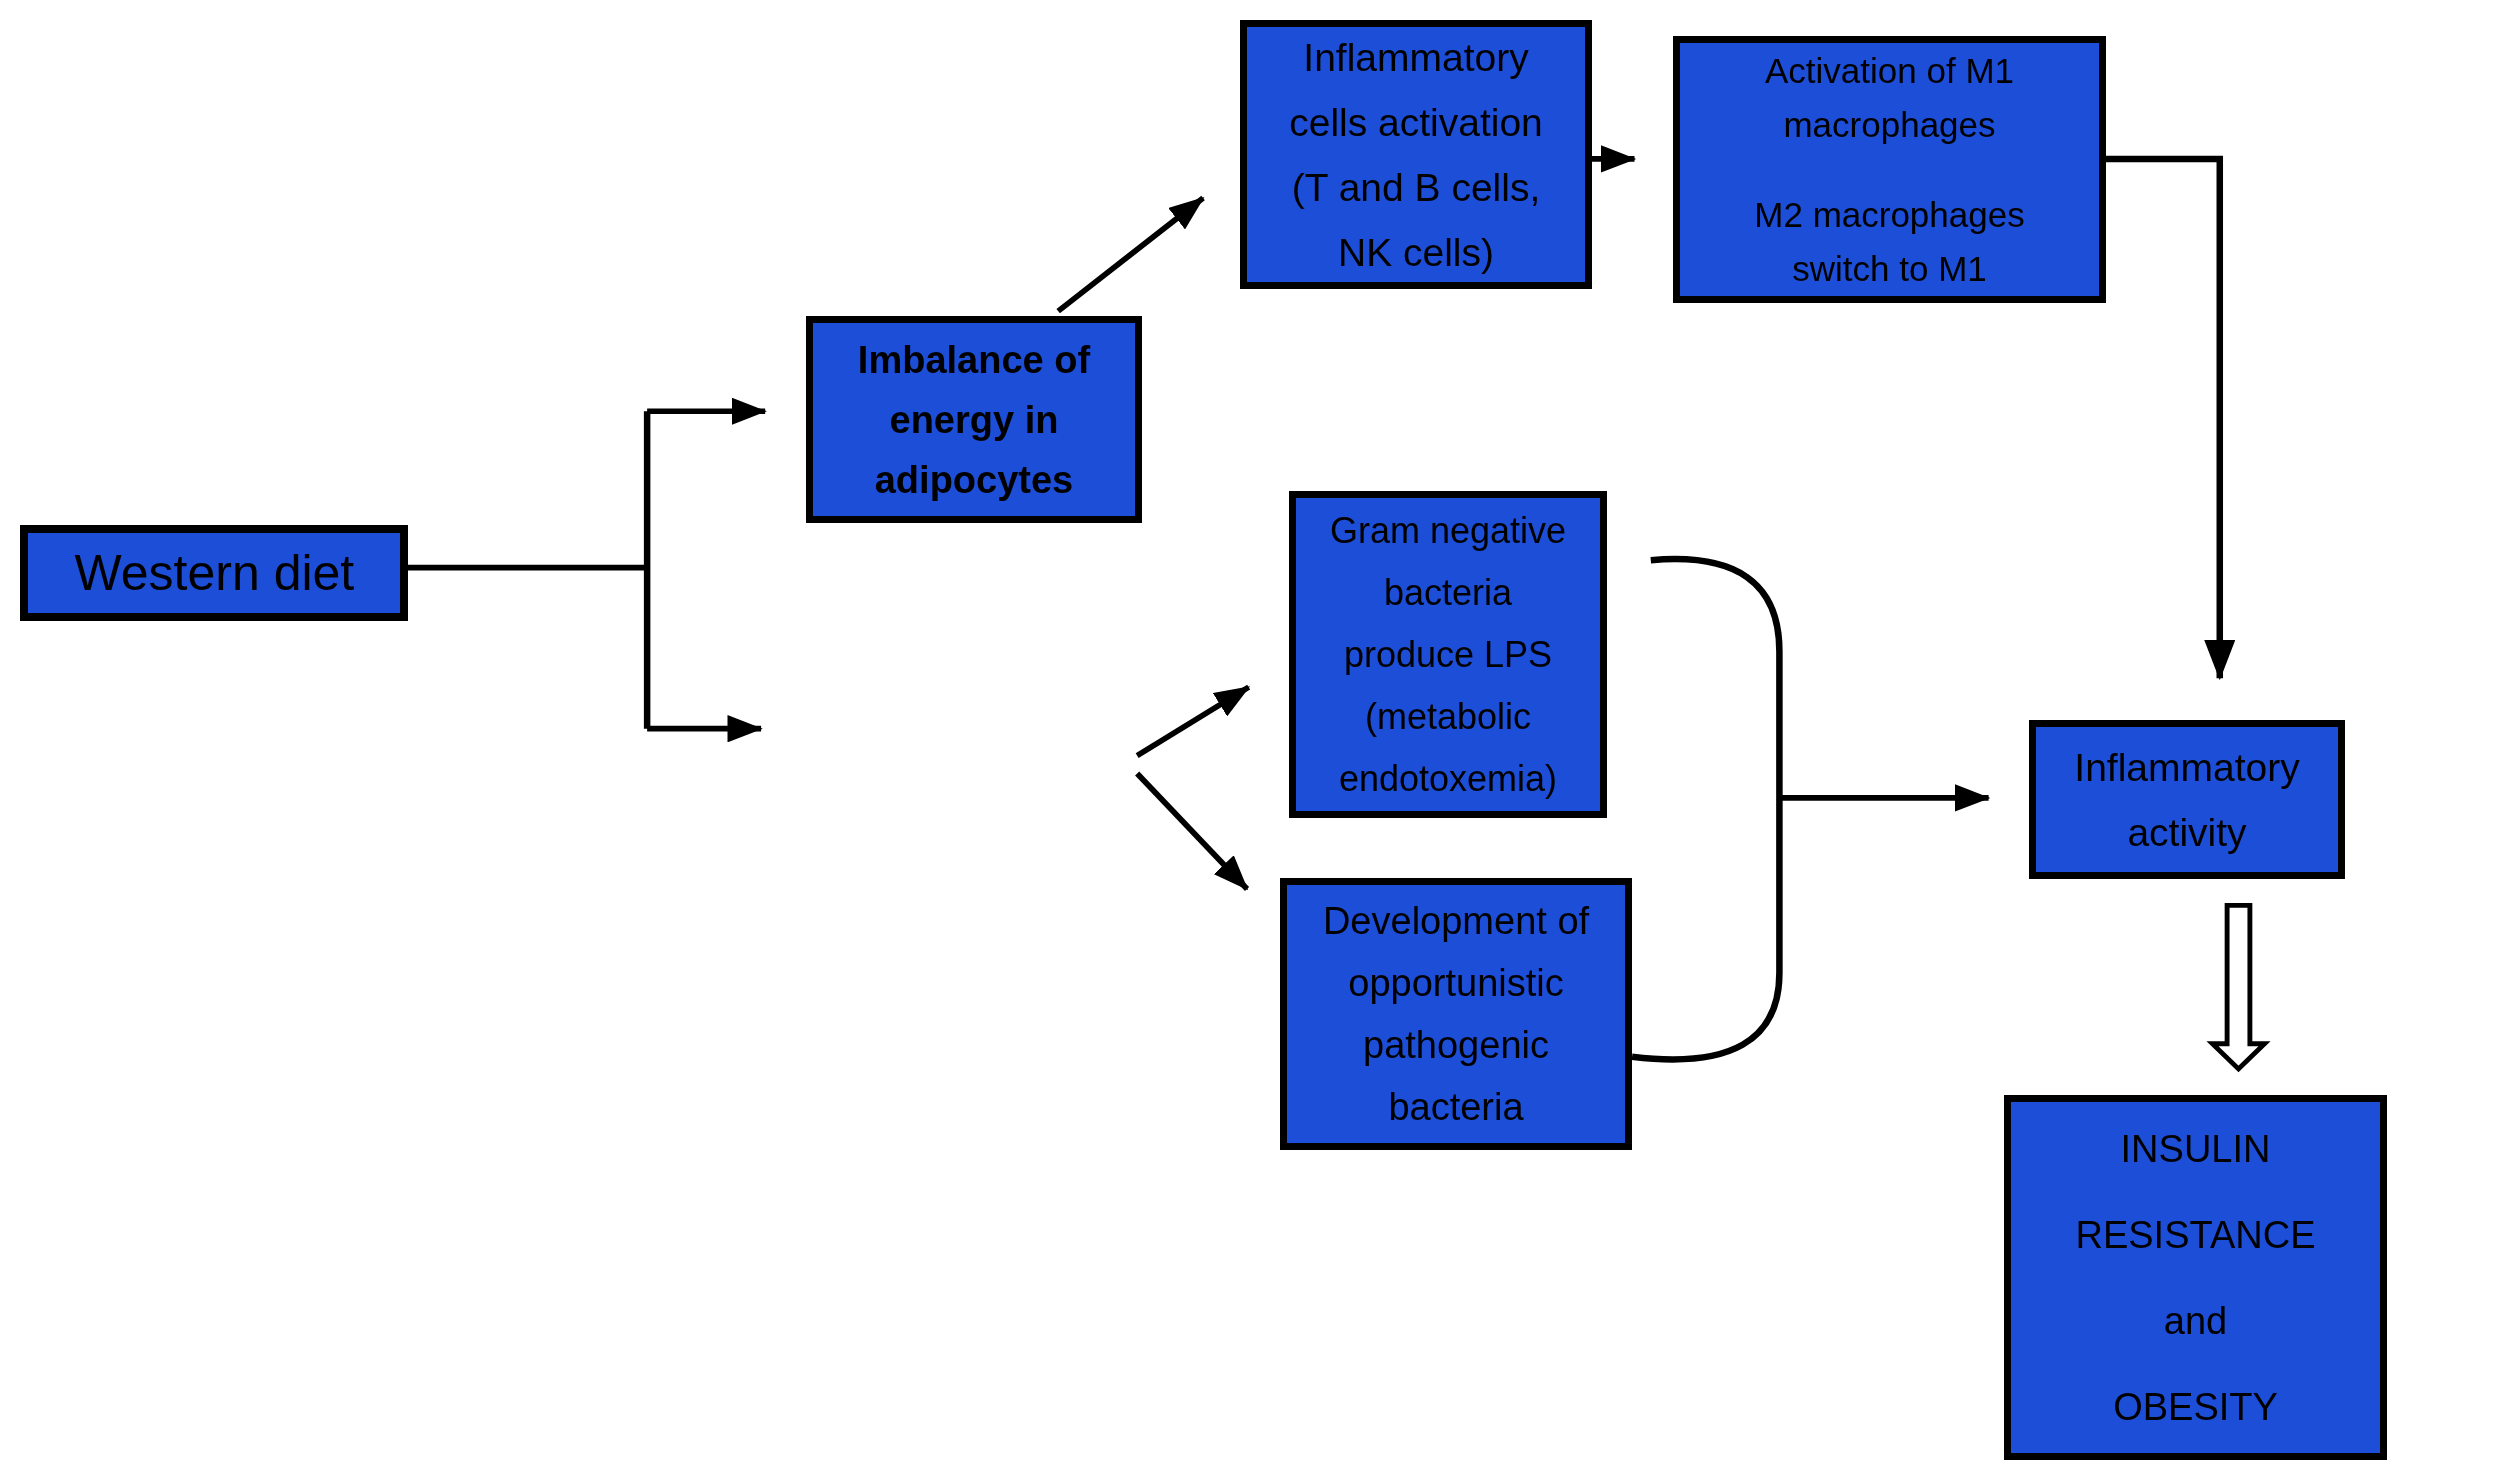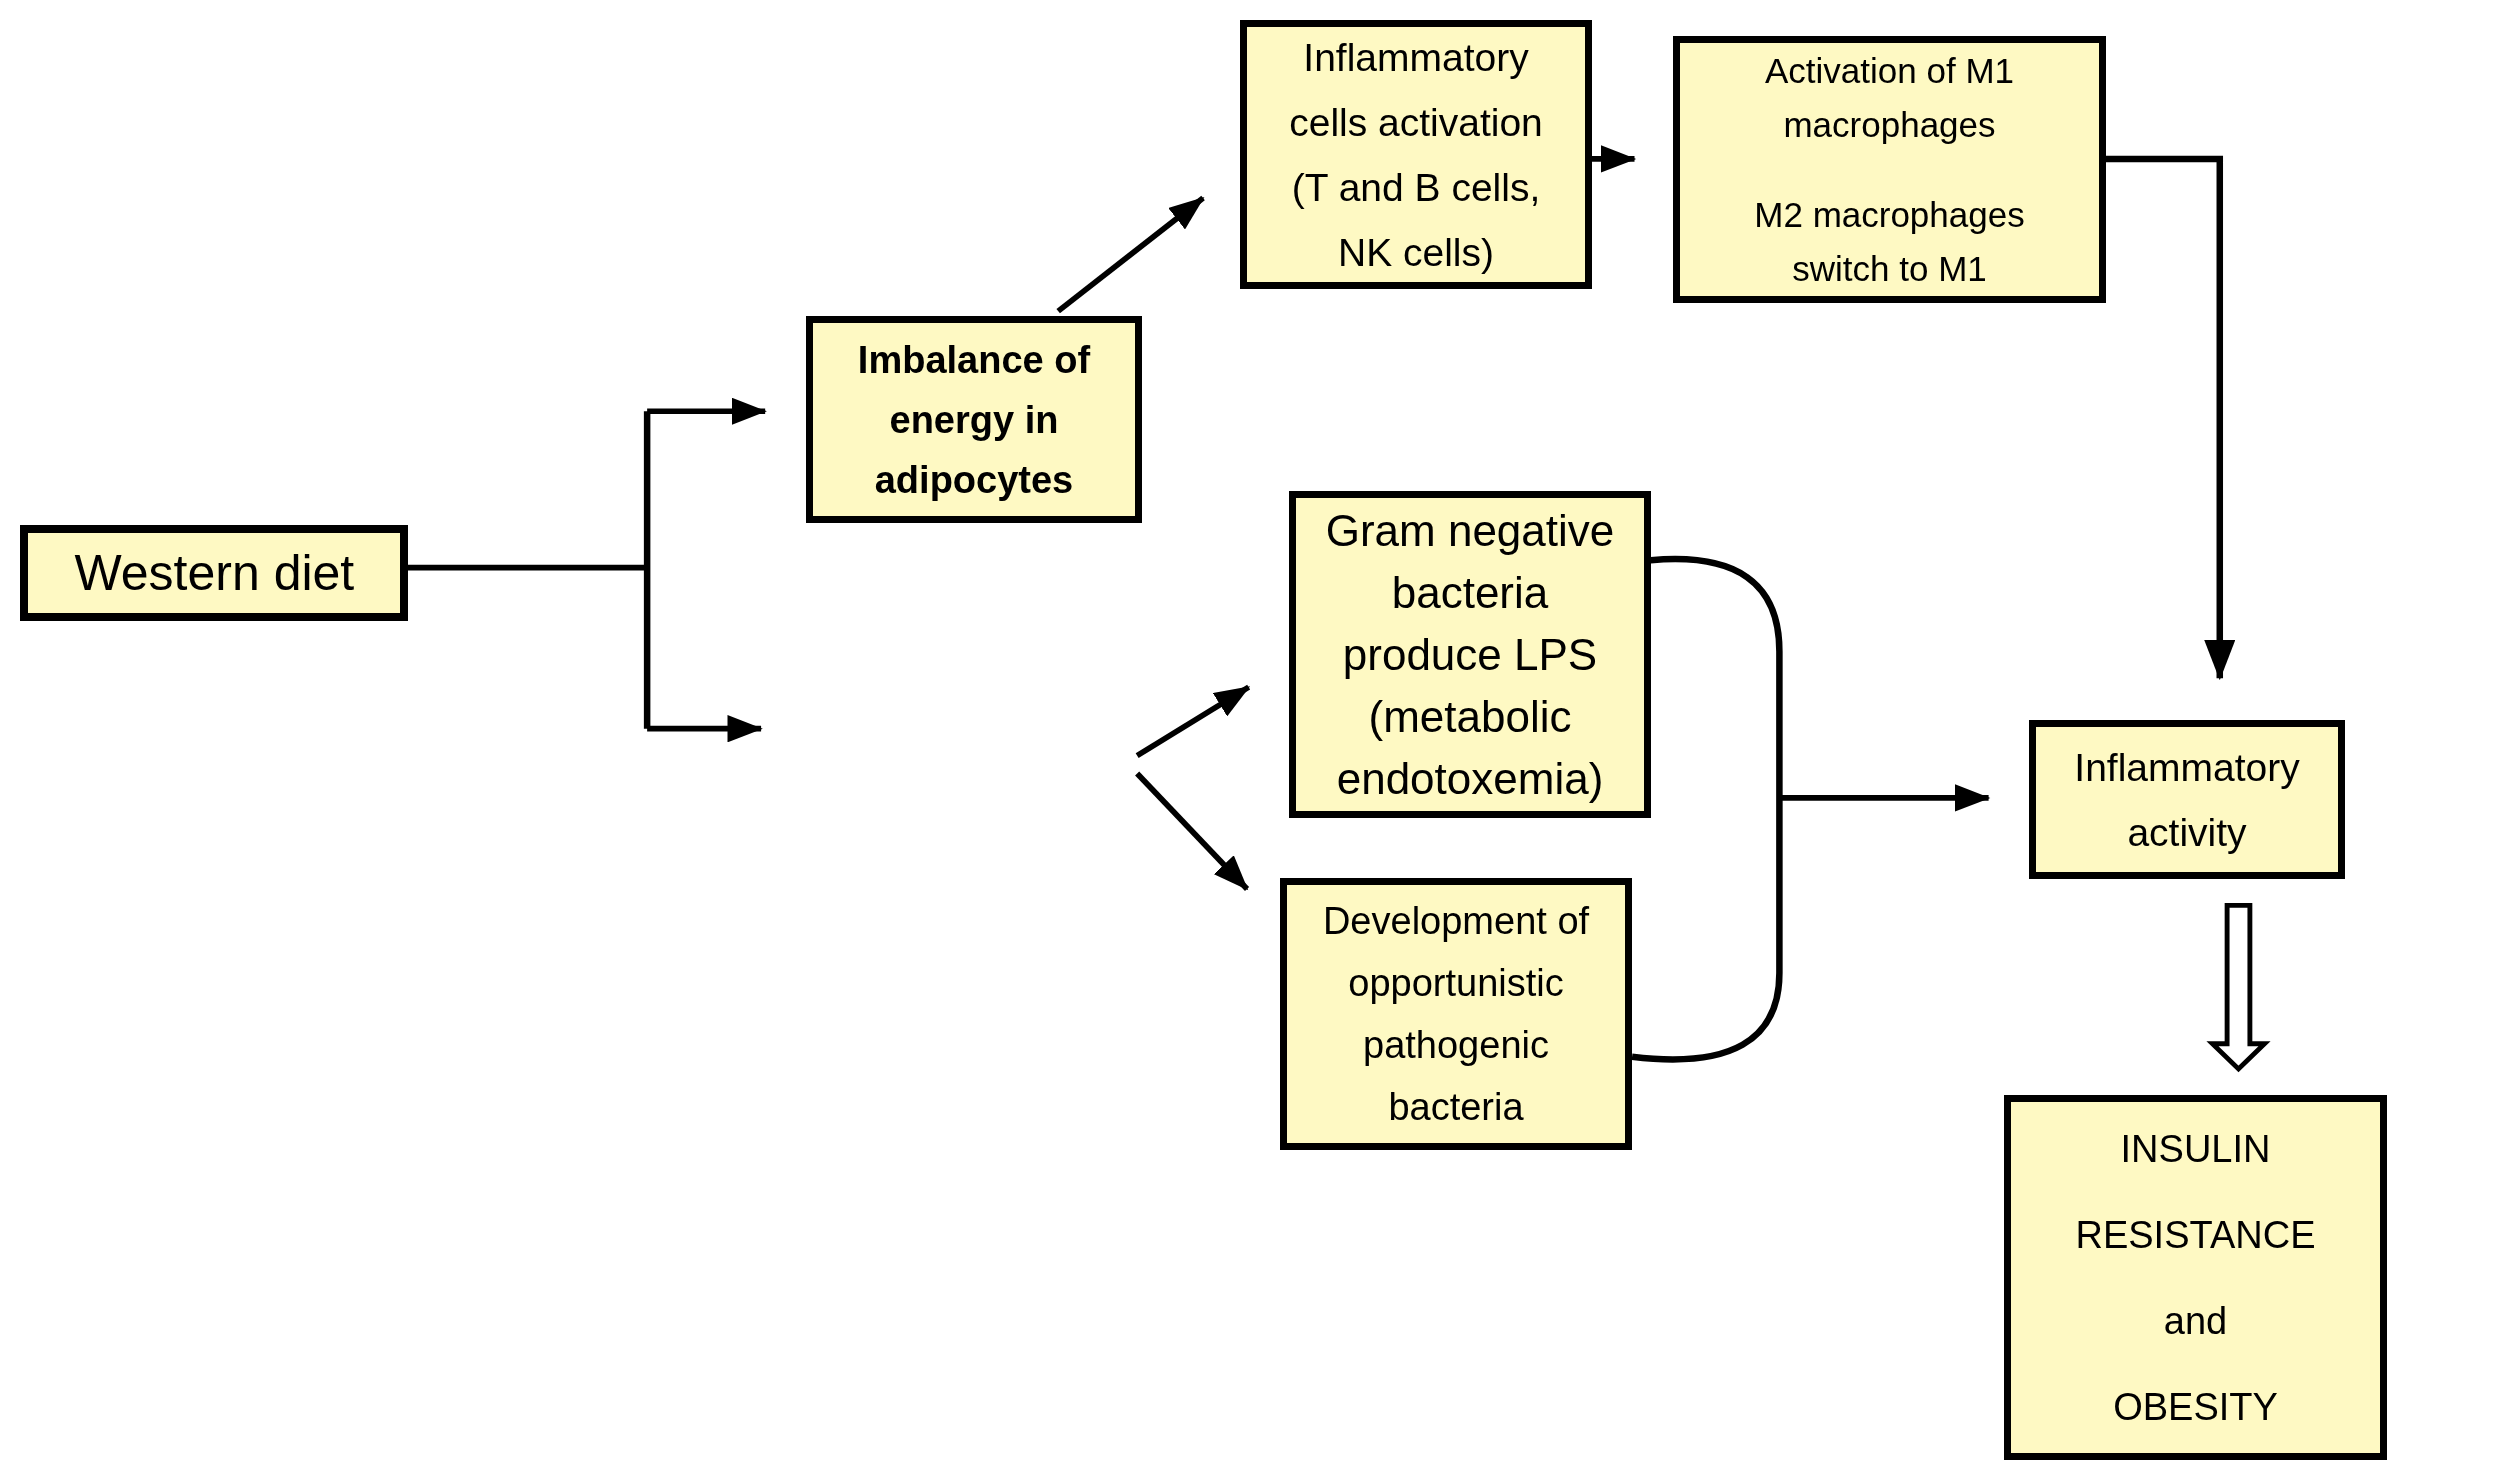--- a/index.html
+++ b/index.html
@@ -18,37 +18,37 @@
   }
   #connector-layer {
     position: absolute;
     left: 0; top: 0;
     width: 2512px; height: 1468px;
     pointer-events: none;
   }
   .node {
     position: absolute;
     box-sizing: border-box;
-    background: #fef9c3;
+    background: #1d4ed8;
     border: 7.3px solid #000000;
     display: flex;
     flex-direction: column;
     align-items: center;
     justify-content: center;
     text-align: center;
     color: #000000;
   }
   .node span { display: block; white-space: nowrap; }
 
   .node-western   { left: 20.4px;   top: 525px;  width: 388px; height: 96px; font-size: 50px; border-width: 8.1px; }
   .node-imbalance { left: 806px;  top: 316px;  width: 336px; height: 207px; font-size: 38px; line-height: 60px; font-weight: bold; }
   .node-cells     { left: 1240px; top: 20.4px;   width: 352px; height: 269px; font-size: 39px; line-height: 65px; }
   .node-m1        { left: 1673px; top: 36px;   width: 433px; height: 267px; font-size: 35px; line-height: 54px; }
   .node-m1 .para-gap { margin-top: 36px; }
-  .node-gram      { left: 1289px; top: 491px;  width: 362px; height: 327px; font-size: 44px; line-height: 62px; }
+  .node-gram      { left: 1289px; top: 491px;  width: 318px; height: 327px; font-size: 36px; line-height: 62px; }
   .node-dev       { left: 1280px; top: 878px; width: 352px; height: 272px; font-size: 38px; line-height: 62px; text-align: right; }
   .node-increase  { left: 799px;  top: 658px;  width: 336px; height: 210px; font-size: 38px; line-height: 62px; }
   .node-activity  { left: 2029px; top: 720px;  width: 316px; height: 159px; font-size: 39px; line-height: 65px; }
   .node-insulin   { left: 2004px; top: 1095px; width: 383px; height: 365px; font-size: 38px; line-height: 86px; }
 </style>
 </head>
 <body>
 
 <div id="canvas">
 

